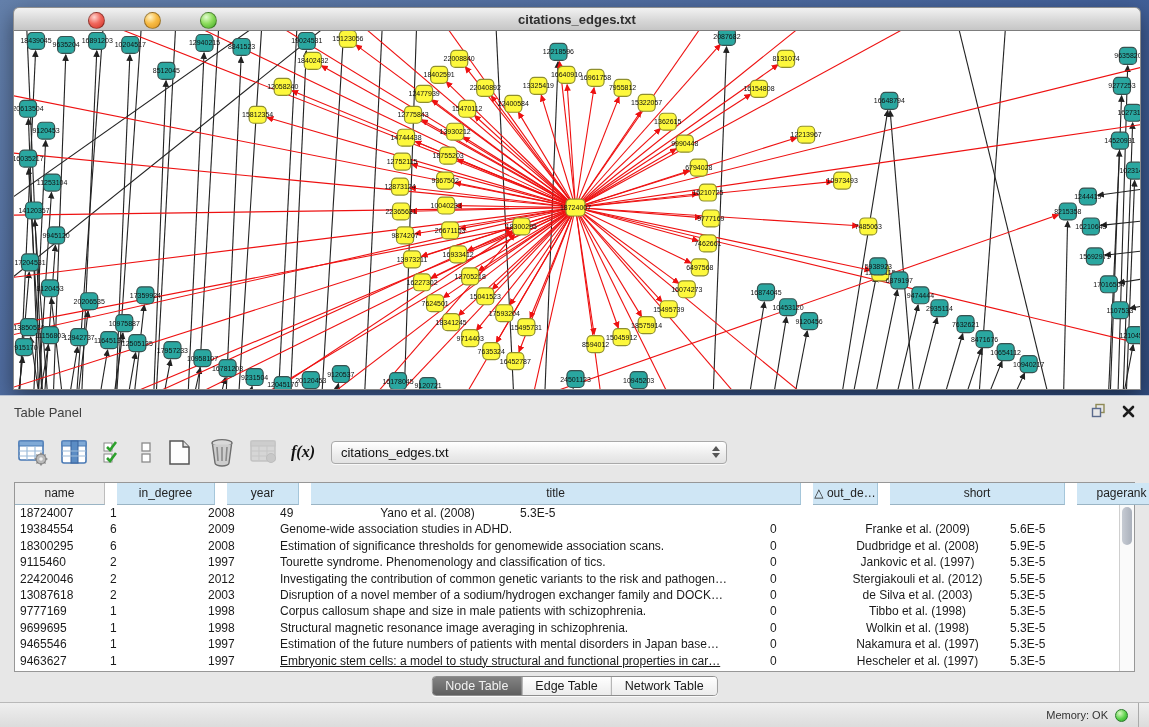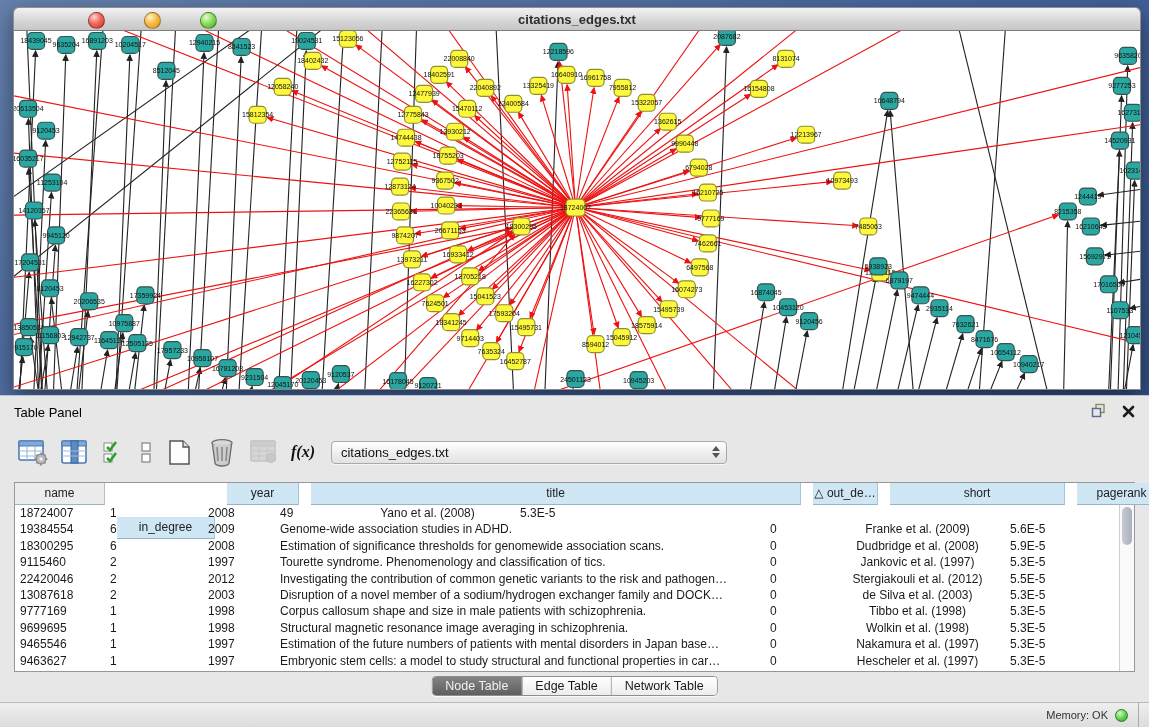--- a/index.html
+++ b/index.html
@@ -20,21 +20,21 @@
   .tl.yellow { left:130px; background:radial-gradient(circle at 35% 28%, #fff3c8, #f8bc45 45%, #dd9320); }
   .tl.green  { left:186px; background:radial-gradient(circle at 35% 28%, #e2fbcf, #8edd5d 45%, #3da422); }
   .net-canvas { position:absolute; top:24px; left:0; width:1128px; height:359px;
                 background:#fff; border:1px solid #8a8a8a; border-top:none; }
   .net-canvas svg { width:100%; height:100%; display:block; }
 
   
   .table-panel { position:absolute; left:0; top:395px; width:1149px; height:332px;
                  background:#e7e7e7; border-top:1px solid #b7c1d2; }
   .panel-header { height:33px; display:flex; align-items:center; padding:0 14px; }
-  .panel-title { font-size:13px; color:#000000; }
+  .panel-title { font-size:13px; color:#404040; }
   .panel-header .spacer { flex:1; }
   .hdr-icon { margin-left:16px; cursor:default; }
 
   .toolbar { height:46px; display:flex; align-items:center; padding-left:18px; }
   .tb-icon { margin-right:13px; display:flex; align-items:flex-end; }
   .tb-icon.disabled { opacity:.4; }
   .fx { font-family:"Liberation Serif", serif; font-style:italic; font-weight:bold;
         font-size:16px; color:#111; margin-right:16px; }
   .dropdown { width:396px; height:23px; border:1px solid #a9a9a9; border-radius:4px;
               background:linear-gradient(#ffffff,#ececec 60%,#e2e2e2);
@@ -593,21 +593,21 @@
       <span class="updown">
           <span class="up"></span>
           <span class="down"></span>
         </span>
     </div>
   </div>
 
   <div class="table-wrap">
     <div class="thead" id="thead">
         <div class="th" style="width: 90px;">name</div>
-        <div class="th sel" style="width: 98px; margin-top: 34px;">in_degree</div>
+        <div class="th sel" style="width: 98px;">in_degree</div>
         <div class="th sel" style="width: 72px;">year</div>
         <div class="th sel" style="width: 490px;">title</div>
         <div class="th sel" style="width: 65px;">△ out_de…</div>
         <div class="th sel" style="width: 175px;">short</div>
         <div class="th sel" style="width: 90px;">pagerank</div>
         <div class="th sel fill"></div>
         <div class="scroll-head"></div>
       </div>
     <div class="tbody" id="tbody">
         <div class="tr">
@@ -687,21 +687,21 @@
           <div class="td" style="width: 72px;">1997</div>
           <div class="td" style="width: 490px;">Estimation of the future numbers of patients with mental disorders in Japan base…</div>
           <div class="td" style="width: 65px;">0</div>
           <div class="td center" style="width: 175px;">Nakamura et al. (1997)</div>
           <div class="td" style="width: 90px;">5.3E-5</div>
         </div>
         <div class="tr">
           <div class="td" style="width: 90px;">9463627</div>
           <div class="td" style="width: 98px;">1</div>
           <div class="td" style="width: 72px;">1997</div>
-          <div class="td" style="width: 490px;">Embryonic stem cells: a model to study structural and functional properties in car…</div>
+          <div class="td" style="width: 490px; text-decoration: underline;">Embryonic stem cells: a model to study structural and functional properties in car…</div>
           <div class="td" style="width: 65px;">0</div>
           <div class="td center" style="width: 175px;">Hescheler et al. (1997)</div>
           <div class="td" style="width: 90px;">5.3E-5</div>
         </div>
       </div>
     <div class="vscroll">
       <div class="vthumb"></div>
     </div>
   </div>
 

